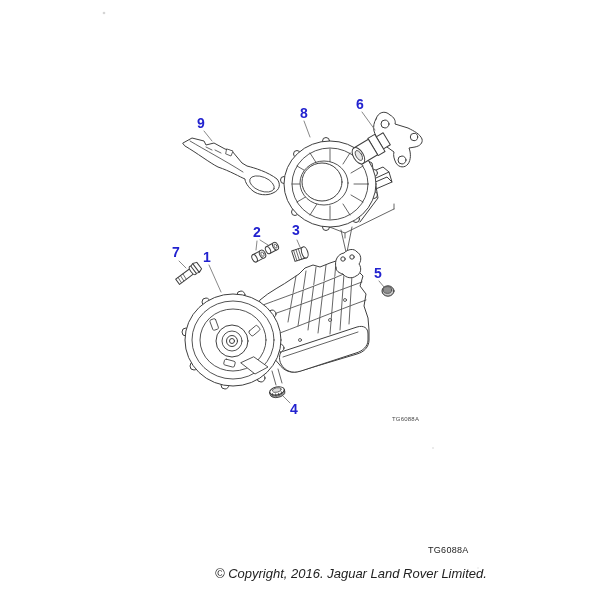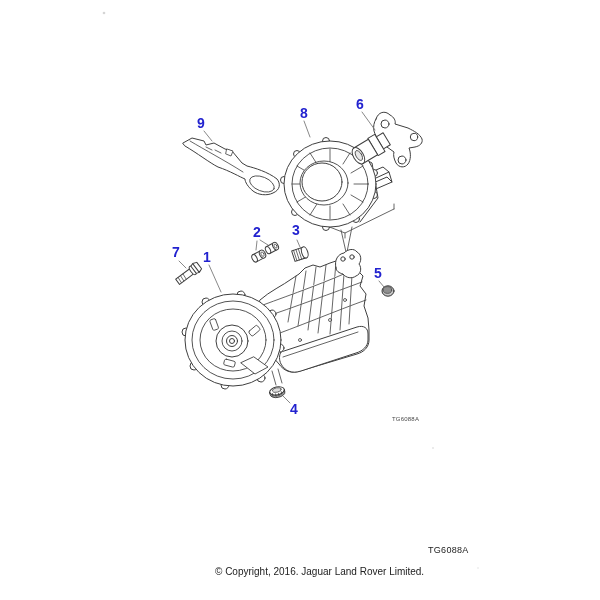--- a/index.html
+++ b/index.html
@@ -6,21 +6,21 @@
   .stage{position:relative;width:600px;height:600px;background:#fff;overflow:hidden;
          font-family:"Liberation Sans", sans-serif;}
   .stage svg{position:absolute;left:0;top:0;}
   .callout{position:absolute;transform:translate(-50%,-50%);
            font-weight:bold;font-size:14px;color:#2222cf;line-height:1;
            cursor:pointer;user-select:none;}
   .code-small{position:absolute;left:392px;top:416px;font-size:6px;color:#4a4a4a;
               letter-spacing:.2px;}
   .code-large{position:absolute;left:428px;top:545px;font-size:9px;color:#222;
               letter-spacing:.3px;}
-  .copyright{position:absolute;left:215px;top:566px;font-size:10px;color:#222;}
+  .copyright{position:absolute;left:215px;top:566px;font-size:13px;color:#222;font-style:italic;}
   
   .c1{left:207px;top:257px}.c2{left:257px;top:232px}.c3{left:296px;top:230px}
   .c4{left:294px;top:409px}.c5{left:378px;top:273px}.c6{left:360px;top:104px}
   .c7{left:176px;top:252px}.c8{left:304px;top:113px}.c9{left:201px;top:123px}
 </style>
 </head>
 <body>
 
 <div class="stage">
 

